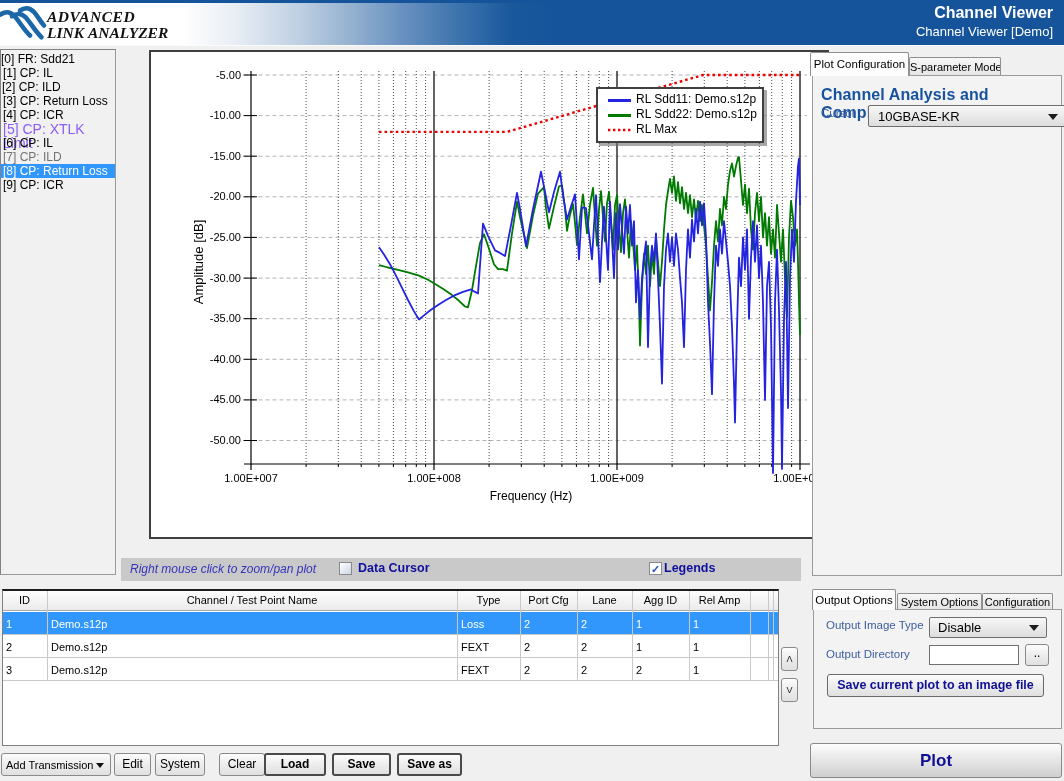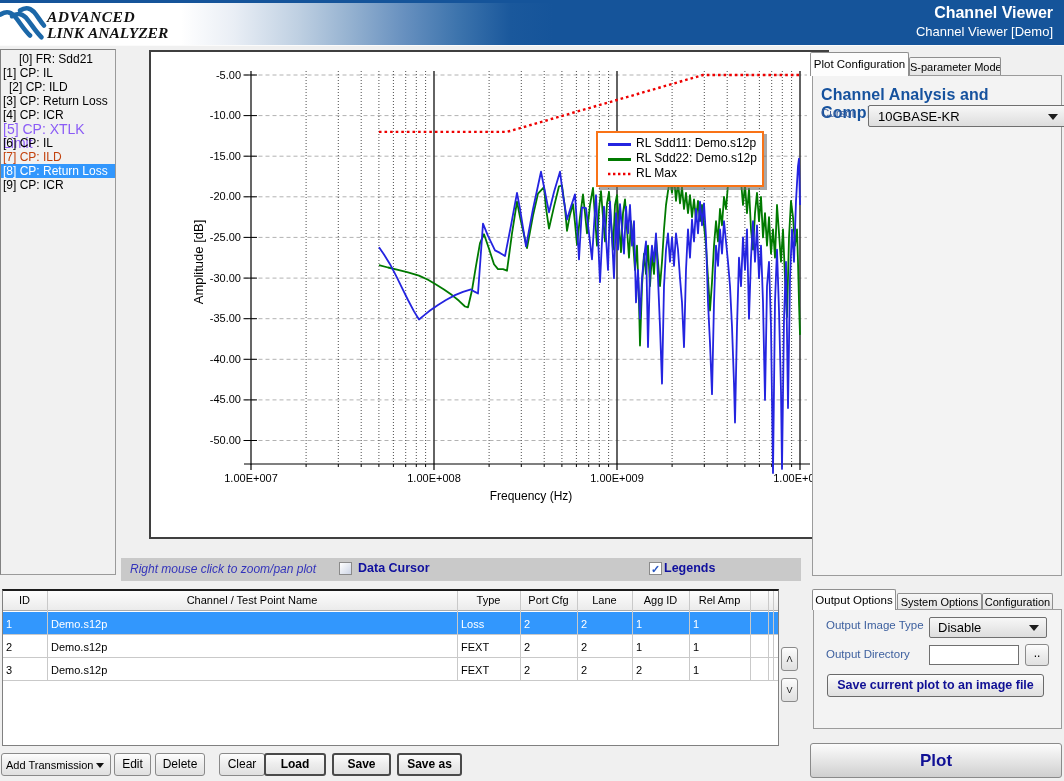--- a/index.html
+++ b/index.html
@@ -30,28 +30,28 @@
   <path d="M12,16.2 C17.5,12.7 21.5,13.2 26,17.7 C30.5,22.7 35.5,31.7 41.5,37.2" fill="none" stroke="#1b67a8" stroke-width="4.6" stroke-linecap="round"></path>
   <path d="M20,10.5 C25.5,7 29.5,7.5 34,12 C37,15.3 40,21 44,25.5" fill="none" stroke="#1b67a8" stroke-width="4.6" stroke-linecap="round"></path>
 </svg>
 <div class="abs" style="left:47px;top:8px;font-family:'Liberation Serif',serif;font-style:italic;font-weight:bold;font-size:15.5px;letter-spacing:0.5px;color:#121212;">ADVANCED</div>
 <div class="abs" style="left:47px;top:24px;font-family:'Liberation Serif',serif;font-style:italic;font-weight:bold;font-size:15.5px;letter-spacing:0px;color:#121212;">LINK&nbsp;ANALYZER</div>
 <div class="abs" style="right:11px;top:4px;font-size:16px;font-weight:bold;color:#fff;">Channel Viewer</div>
 <div class="abs" style="right:11px;top:24px;font-size:13px;color:#fff;">Channel Viewer [Demo]</div>
 
 <div class="abs" style="left:0;top:49px;width:116px;height:526px;background:#f1f1f1;
   border:1px solid #828282;border-right-color:#9a9a9a;border-bottom-color:#9a9a9a;"></div>
-<div class="abs" style="left:1px;top:52px;width:114px;height:14px;color:#000;font-size:12px;line-height:14px;padding-left:18px;">[0] FR: Sdd21</div>
+<div class="abs" style="left:1px;top:52px;width:114px;height:14px;color:#000;font-size:12px;line-height:14px;padding-left:0;">[0] FR: Sdd21</div>
 <div class="abs" style="left:1px;top:66px;width:114px;height:14px;color:#000;font-size:12px;line-height:14px;padding-left:2px;">[1] CP: IL</div>
-<div class="abs" style="left:1px;top:80px;width:114px;height:14px;color:#000;font-size:12px;line-height:14px;padding-left:8px;">[2] CP: ILD</div>
+<div class="abs" style="left:1px;top:80px;width:114px;height:14px;color:#000;font-size:12px;line-height:14px;padding-left:1px;">[2] CP: ILD</div>
 <div class="abs" style="left:1px;top:94px;width:114px;height:14px;color:#000;font-size:12px;line-height:14px;padding-left:2px;">[3] CP: Return Loss</div>
 <div class="abs" style="left:1px;top:108px;width:114px;height:14px;color:#000;font-size:12px;line-height:14px;padding-left:2px;">[4] CP: ICR</div>
 <div class="abs" style="left:1px;top:122px;width:114px;height:14px;color:#8b5cf6;font-size:14px;line-height:14px;padding-left:2px;">[5] CP: XTLK Limit</div>
 <div class="abs" style="left:1px;top:136px;width:114px;height:14px;color:#000;font-size:12px;line-height:14px;padding-left:2px;">[6] CP: IL</div>
-<div class="abs" style="left:1px;top:150px;width:114px;height:14px;color:#c2410c;font-size:12px;line-height:14px;padding-left:2px;">[7] CP: ILD</div>
+<div class="abs" style="left:1px;top:150px;width:114px;height:14px;color:#737373;font-size:12px;line-height:14px;padding-left:2px;">[7] CP: ILD</div>
 <div class="abs" style="left:1px;top:164px;width:114px;height:14px;background:#3297fd;color:#fff;font-size:12px;line-height:14px;padding-left:2px;">[8] CP: Return Loss</div>
 <div class="abs" style="left:1px;top:178px;width:114px;height:14px;color:#000;font-size:12px;line-height:14px;padding-left:2px;">[9] CP: ICR</div>
 
 <div class="abs" style="left:121px;top:50px;width:680px;height:489px;background:#fff;border:2px solid #3f3f3f;margin-left:28px;">
 <svg width="676" height="485" viewBox="123 52 676 485" style="position:absolute;left:0;top:0">
 <line x1="216.5" y1="75.0" x2="779" y2="75.0" stroke="#b2b2b2" stroke-width="1" stroke-dasharray="4 3"></line>
 <line x1="216.5" y1="115.6" x2="779" y2="115.6" stroke="#b2b2b2" stroke-width="1" stroke-dasharray="4 3"></line>
 <line x1="216.5" y1="156.2" x2="779" y2="156.2" stroke="#b2b2b2" stroke-width="1" stroke-dasharray="4 3"></line>
 <line x1="216.5" y1="196.8" x2="779" y2="196.8" stroke="#b2b2b2" stroke-width="1" stroke-dasharray="4 3"></line>
 <line x1="216.5" y1="237.4" x2="779" y2="237.4" stroke="#b2b2b2" stroke-width="1" stroke-dasharray="4 3"></line>
@@ -143,21 +143,21 @@
 <text x="223" y="482" font-size="11" text-anchor="middle" fill="#000" font-family="Liberation Sans, sans-serif">1.00E+007</text>
 <text x="406" y="482" font-size="11" text-anchor="middle" fill="#000" font-family="Liberation Sans, sans-serif">1.00E+008</text>
 <text x="589" y="482" font-size="11" text-anchor="middle" fill="#000" font-family="Liberation Sans, sans-serif">1.00E+009</text>
 <text x="772" y="482" font-size="11" text-anchor="middle" fill="#000" font-family="Liberation Sans, sans-serif">1.00E+010</text>
 <text x="503" y="500" font-size="12" text-anchor="middle" fill="#000" font-family="Liberation Sans, sans-serif">Frequency (Hz)</text>
 <text x="175" y="262" font-size="13" text-anchor="middle" fill="#000" font-family="Liberation Sans, sans-serif" transform="rotate(-90 175 262)">Amplitude [dB]</text>
 </svg>
 </div>
 
 <div class="abs" style="left:596px;top:87px;width:168px;height:56px;background:#fff;
-  border:2px solid #f97316;box-shadow:3px 3px 0 rgba(110,110,110,0.6);z-index:5;margin-top:44px;">
+  border:2px solid #404040;box-shadow:3px 3px 0 rgba(110,110,110,0.6);z-index:5;">
   <div class="abs" style="left:10px;top:10px;width:23px;height:0;border-top:3px solid #2424e0;"></div>
   <div class="abs" style="left:38px;top:3px;font-size:12px;">RL Sdd11: Demo.s12p</div>
   <div class="abs" style="left:10px;top:25px;width:23px;height:0;border-top:3px solid #007a00;"></div>
   <div class="abs" style="left:38px;top:18px;font-size:12px;">RL Sdd22: Demo.s12p</div>
   <svg class="abs" style="left:10px;top:39px" width="24" height="4" viewBox="0 0 24 4">
       <line x1="0" y1="2" x2="24" y2="2" stroke="#ee0000" stroke-width="2.6" stroke-dasharray="2.4 2.6"></line>
     </svg>
   <div class="abs" style="left:38px;top:33px;font-size:12px;">RL Max</div>
 </div>
 
@@ -217,21 +217,21 @@
 <div class="abs" style="left:773px;top:591px;width:1px;height:90px;background:#c9c9c9;"></div>
 
 <div class="btn" style="left:781px;top:647px;width:17px;height:24px;font-size:9px;line-height:23px;color:#222;">Λ</div>
 <div class="btn" style="left:781px;top:678px;width:17px;height:24px;font-size:9px;line-height:23px;color:#222;">V</div>
 
 <div class="btn" style="left:1px;top:753px;width:110px;height:23px;text-align:left;">
   <span style="position:absolute;left:4px;top:5px;font-size:11px;white-space:nowrap;">Add Transmission</span>
   <span style="position:absolute;right:6px;top:9px;width:0;height:0;border-left:4px solid transparent;border-right:4px solid transparent;border-top:5px solid #111;"></span>
 </div>
 <div class="btn" style="left:114px;top:753px;width:37px;height:23px;line-height:21px;">Edit</div>
-<div class="btn" style="left:155px;top:753px;width:50px;height:23px;line-height:21px;">Delete</div>
+<div class="btn" style="left:155px;top:753px;width:50px;height:23px;line-height:21px;">System</div>
 <div class="btn" style="left:211px;top:753px;width:46px;height:23px;line-height:21px;margin-left:8px;">Clear</div>
 <div class="btn" style="left:264px;top:753px;width:62px;height:23px;line-height:19px;font-weight:bold;border:2px solid #4a4a4a;">Load</div>
 <div class="btn" style="left:332px;top:753px;width:59px;height:23px;line-height:19px;font-weight:bold;border:2px solid #4a4a4a;">Save</div>
 <div class="btn" style="left:397px;top:753px;width:65px;height:23px;line-height:19px;font-weight:bold;border:2px solid #4a4a4a;">Save as</div>
 
 <div class="tab-on" style="left:810px;top:52px;width:99px;height:24px;line-height:23px;">Plot Configuration</div>
 <div class="tab-off" style="left:909px;top:57px;width:92px;height:19px;line-height:18px;">S-parameter Mode</div>
 <div class="gbox" style="left:812px;top:75px;width:250px;height:501px;"></div>
 <div class="abs" style="left:821px;top:86px;font-size:16px;font-weight:bold;color:#16529e;z-index:4;letter-spacing:0.1px;">Channel Analysis and Compliance</div>
 <div class="blab" style="left:821px;top:107px;z-index:4;">Cursor</div>

